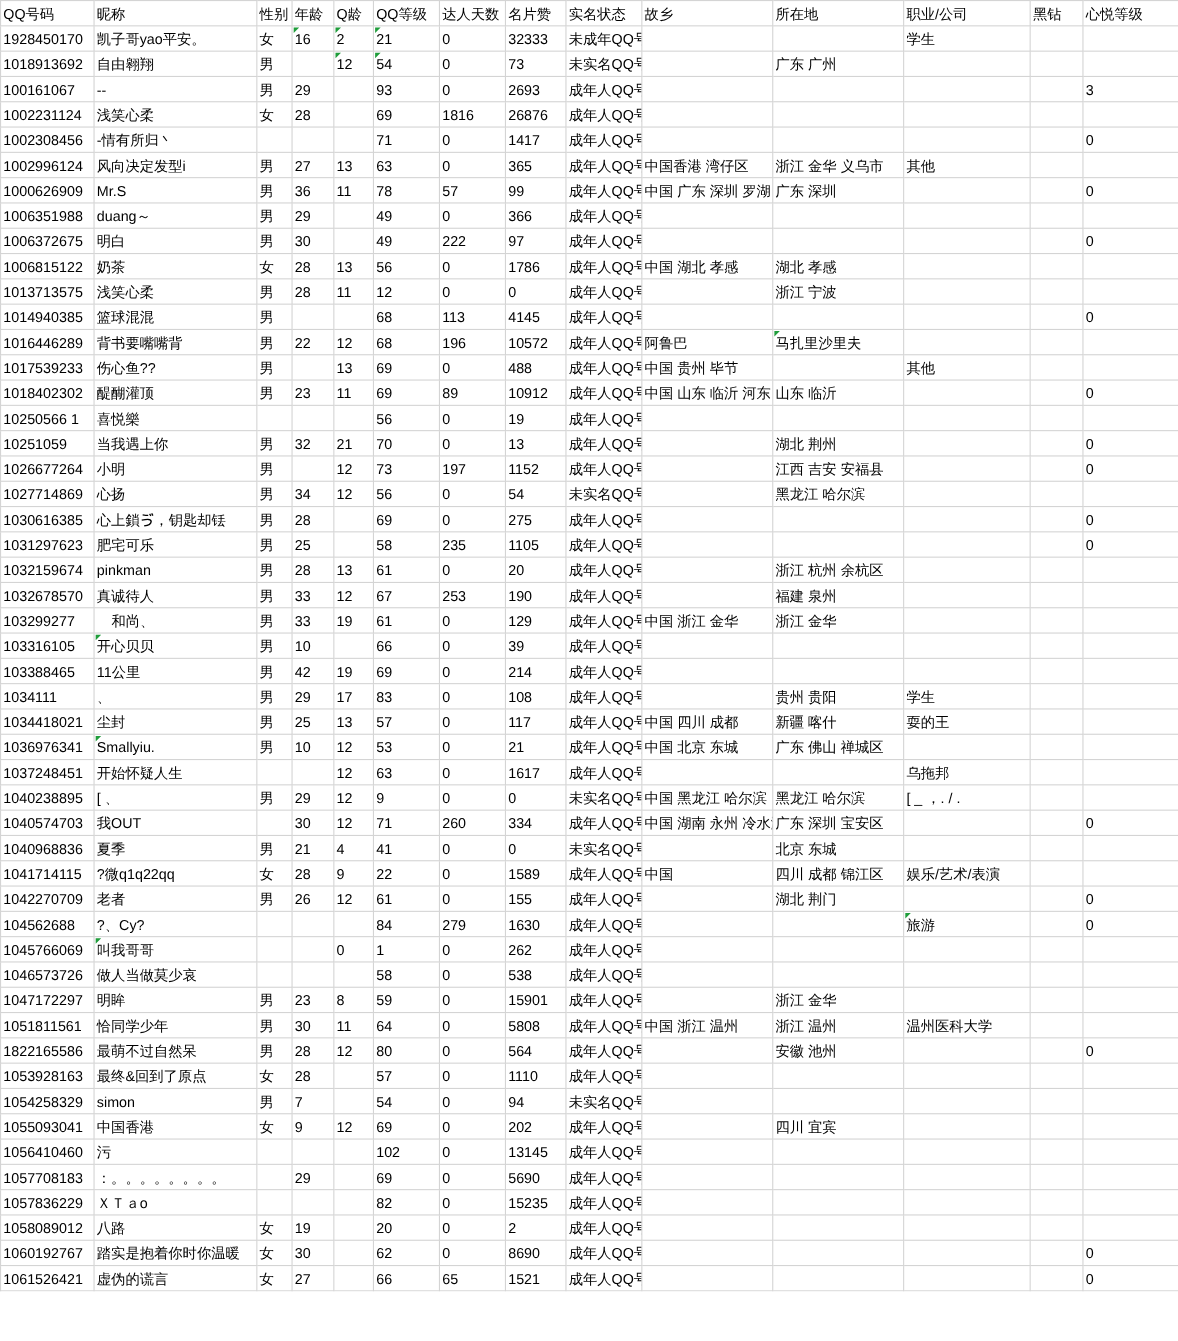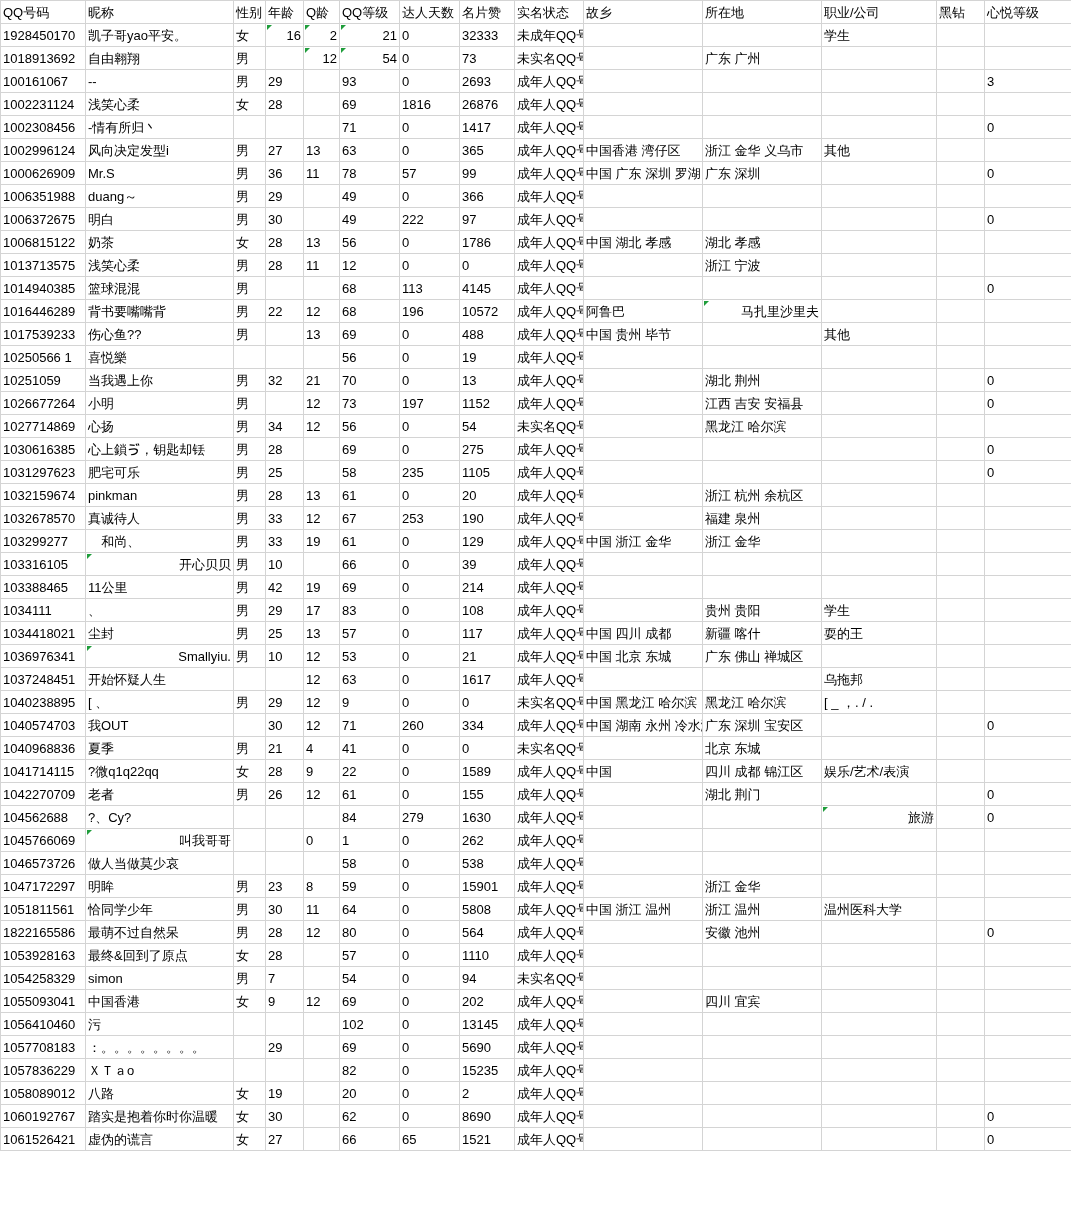--- a/index.html
+++ b/index.html
@@ -26,21 +26,21 @@
     line-height:15px;
     height:20px;
     padding:1px 2px;
     overflow:hidden;
     white-space:nowrap;
     text-overflow:clip;
     color:#000;
     vertical-align:middle;
   }
   th{font-weight:normal;text-align:left;background:#ffffff;}
-  .mark{position:relative;text-align:right;}
+  .mark{position:relative;}
   .mark:before{
     content:"";
     position:absolute;
     top:1px;left:1px;
     border-top:5px solid #1f9d3b;
     border-right:5px solid transparent;
   }
 </style>
 </head>
 <body>
@@ -300,20 +300,36 @@
           <td>0</td>
           <td>488</td>
           <td>成年人QQ号</td>
           <td>中国 贵州 毕节</td>
           <td></td>
           <td>其他</td>
           <td></td>
           <td></td>
         </tr>
         <tr>
+          <td>1018402302</td>
+          <td>醍醐灌顶</td>
+          <td>男</td>
+          <td>23</td>
+          <td>11</td>
+          <td>69</td>
+          <td>89</td>
+          <td>10912</td>
+          <td>成年人QQ号</td>
+          <td>中国 山东 临沂 河东</td>
+          <td>山东 临沂</td>
+          <td></td>
+          <td></td>
+          <td>0</td>
+        </tr>
+        <tr>
           <td>10250566 1</td>
           <td>喜悦樂</td>
           <td></td>
           <td></td>
           <td></td>
           <td>56</td>
           <td>0</td>
           <td>19</td>
           <td>成年人QQ号</td>
           <td></td>

